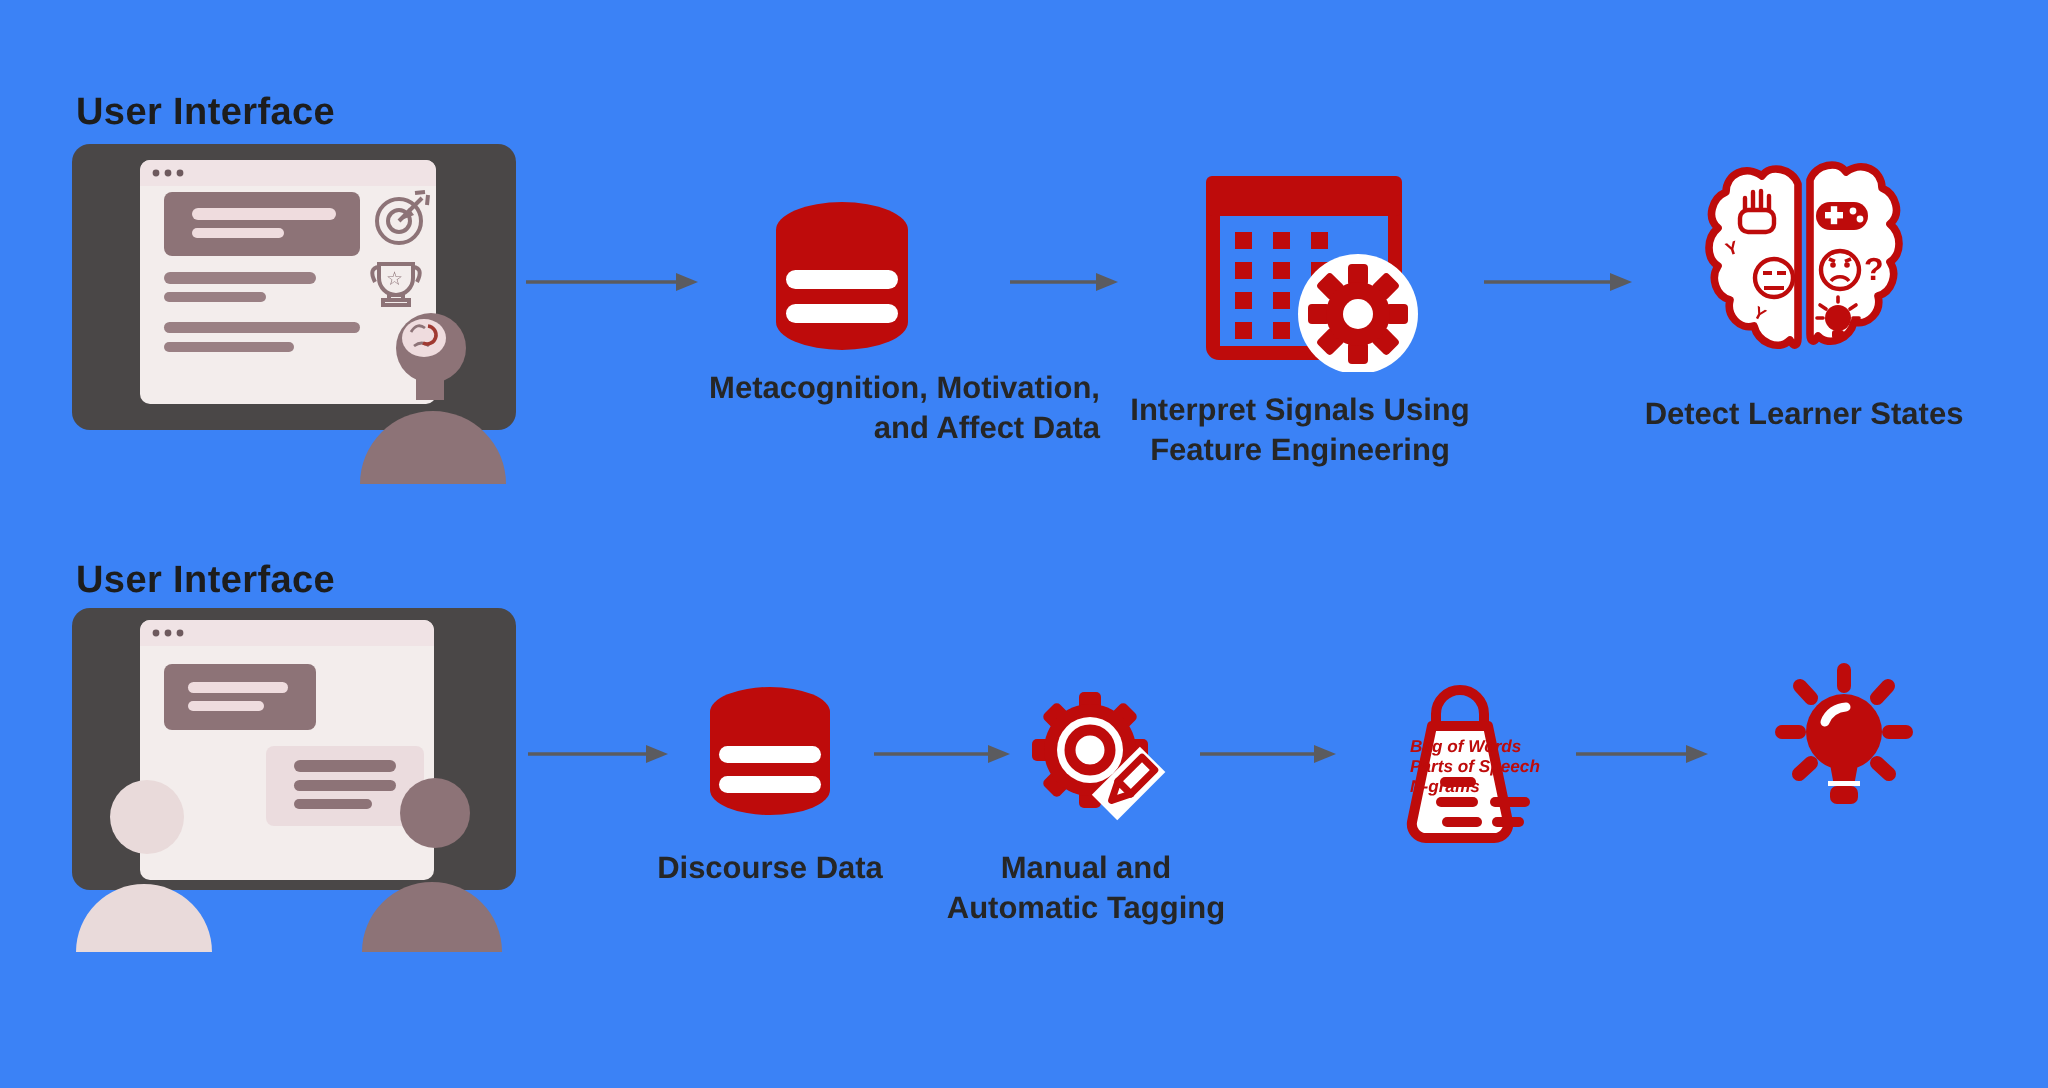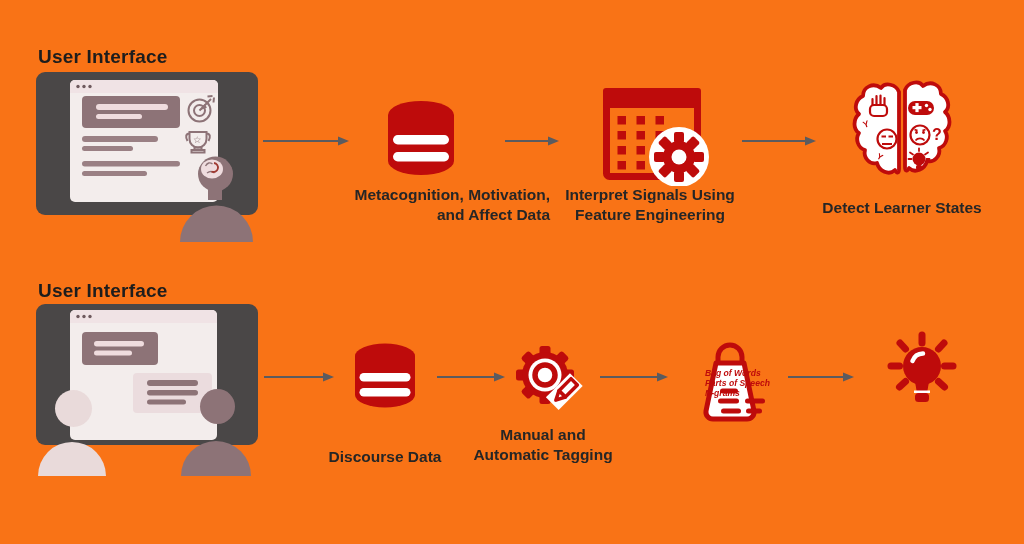--- a/index.html
+++ b/index.html
@@ -1,16 +1,16 @@
 <!DOCTYPE html>
 <html><head>
 <meta charset="utf-8">
 <style>
   html,body{margin:0;padding:0;background:#fff;}
-  .canvas{position:relative;width:1024px;height:544px;background:#f97316;
+  .canvas{position:relative;width:1024px;height:544px;background:#3b82f6;
           font-family:"Liberation Sans","DejaVu Sans",sans-serif;overflow:hidden;}
   .abs{position:absolute;}
   .ui-title{position:absolute;font-size:19px;font-weight:700;color:#1d1d1d;letter-spacing:.2px;}
   .step-label{position:absolute;width:260px;text-align:center;font-size:15.5px;font-weight:700;
               color:#262626;line-height:19.5px;white-space:pre-line;}
   svg{display:block;}
 </style>
 </head>
 <body>
 
@@ -108,21 +108,21 @@
         <rect x="-5" y="-25" width="10" height="11" rx="2" transform="rotate(135)"></rect>
         <rect x="-5" y="-25" width="10" height="11" rx="2" transform="rotate(180)"></rect>
         <rect x="-5" y="-25" width="10" height="11" rx="2" transform="rotate(225)"></rect>
         <rect x="-5" y="-25" width="10" height="11" rx="2" transform="rotate(270)"></rect>
         <rect x="-5" y="-25" width="10" height="11" rx="2" transform="rotate(315)"></rect>
         <circle r="16"></circle>
       </g>
       <circle r="7.5" fill="#ffffff"></circle>
     </g>
   </svg>
-  <div class="step-label" style="left:520px;top:185px;">Interpret Signals Using
+  <div class="step-label" style="left:520px;top:196px;">Interpret Signals Using
 Feature Engineering</div>
 
   <svg class="abs" style="left:852px;top:78px;" width="100" height="108" viewBox="0 0 100 108">
     <g fill="#ffffff" stroke="#BE0B0B" stroke-width="3.8" stroke-linejoin="round">
       <path d="M47 14 C44 6 33 4 29 10 C21 4 11 9 11 18 C4 21 1 31 7 36 C1 41 1 51 7 55 C3 61 6 70 13 72 C11 80 18 87 25 85 C27 93 37 98 43 92 C45 96 47 95 47 91 Z"></path>
       <path d="M53 12 C56 4 67 2 71 8 C79 2 89 7 89 16 C96 19 99 29 93 34 C99 39 99 49 93 53 C97 59 94 68 87 70 C89 78 82 85 75 83 C73 91 63 96 57 90 C55 94 53 93 53 89 Z"></path>
     </g>
     <g stroke="#BE0B0B" stroke-width="2.2" stroke-linecap="round" fill="#ffffff">
       <path d="M20.5 28 V21 M24.5 27 V18 M28.5 27 V17.5 M32.5 28 V20" fill="none"></path>
       <rect x="18" y="27" width="17" height="11" rx="4"></rect>
@@ -209,21 +209,21 @@
   <svg class="abs" style="left:788px;top:371px;" width="66" height="12">
     <line x1="0" y1="6" x2="55" y2="6" stroke="#5B5B5F" stroke-width="1.8"></line>
     <polygon points="55,1.5 66,6 55,10.5" fill="#5B5B5F"></polygon>
   </svg>
 
   <svg class="abs" style="left:351px;top:342px;" width="68" height="68" viewBox="0 0 68 68">
     <path d="M4 14 a30 12.5 0 0 1 60 0 v39 a30 12.5 0 0 1 -60 0 Z" fill="#BE0B0B"></path>
     <rect x="8.5" y="31" width="51" height="8.5" rx="4.25" fill="#ffffff"></rect>
     <rect x="8.5" y="46" width="51" height="8.5" rx="4.25" fill="#ffffff"></rect>
   </svg>
-  <div class="step-label" style="left:255px;top:447px;">Discourse Data</div>
+  <div class="step-label" style="left:255px;top:425px;">Discourse Data</div>
 
   <svg class="abs" style="left:512px;top:340px;" width="72" height="72" viewBox="0 0 72 72">
     <g transform="translate(33,35)">
       <g fill="#BE0B0B">
         <rect x="-5.5" y="-29" width="11" height="12" rx="2.5"></rect>
         <rect x="-5.5" y="-29" width="11" height="12" rx="2.5" transform="rotate(45)"></rect>
         <rect x="-5.5" y="-29" width="11" height="12" rx="2.5" transform="rotate(90)"></rect>
         <rect x="-5.5" y="-29" width="11" height="12" rx="2.5" transform="rotate(135)"></rect>
         <rect x="-5.5" y="-29" width="11" height="12" rx="2.5" transform="rotate(180)"></rect>
         <rect x="-5.5" y="-29" width="11" height="12" rx="2.5" transform="rotate(225)"></rect>

